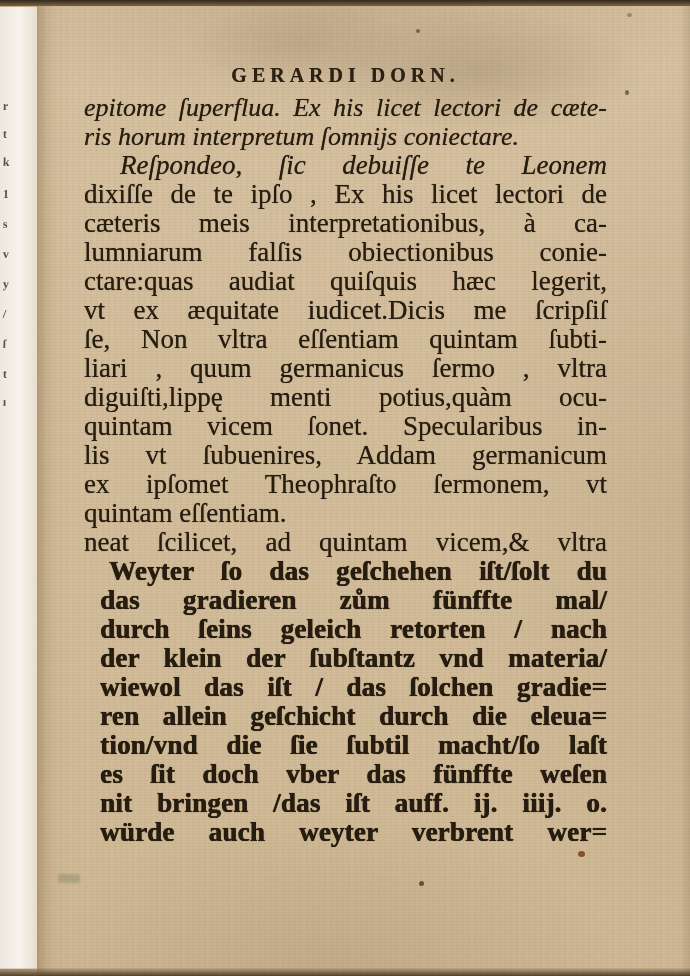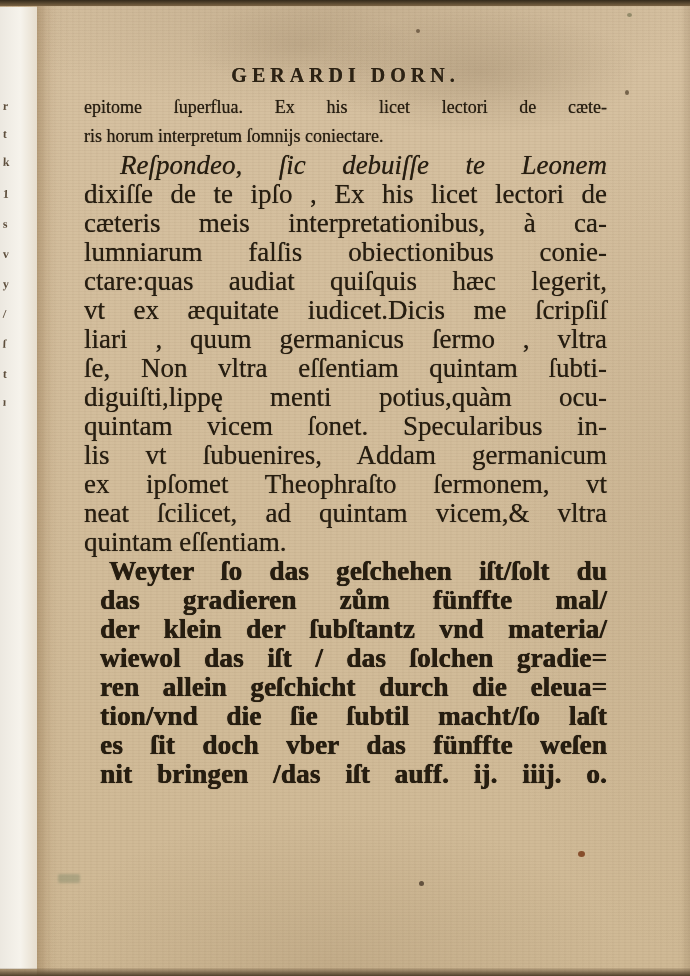--- a/index.html
+++ b/index.html
@@ -47,21 +47,21 @@
     font-size:20px;letter-spacing:5px;font-weight:600;color:#2c2214;
     text-shadow:0 0 .6px rgba(44,34,20,.75);
   }
   .ln{
     line-height:29px;font-size:27px;color:#261d10;
     text-align:justify;text-align-last:justify;
     text-shadow:0 0 .7px rgba(38,29,17,.8);
     white-space:nowrap;
   }
   .ln{white-space:normal;}
-  .it{font-size:18px;}
+  .it{font-style:italic;font-size:26px;}
   .de{
     font-weight:700;font-size:27px;letter-spacing:.2px;
     text-shadow:.5px 0 0 currentColor, 0 0 .8px rgba(38,29,17,.85);
     margin-left:16px;
   }
   .nf{text-align-last:left;}
   .ind{text-indent:36px;font-style:italic;}
   .ind2{text-indent:9px;}
   
   .frag{
@@ -96,37 +96,39 @@
 
     <div class="ln it">epitome ſuperflua. Ex his licet lectori de cæte-</div>
     <div class="ln it nf">ris horum interpretum ſomnijs coniectare.</div>
 
     <div class="ln ind">Reſpondeo, ſic debuiſſe te Leonem</div>
     <div class="ln">dixiſſe de te ipſo , Ex his licet lectori de</div>
     <div class="ln">cæteris meis interpretationibus, à ca-</div>
     <div class="ln">lumniarum falſis obiectionibus conie-</div>
     <div class="ln">ctare:quas audiat quiſquis hæc legerit,</div>
     <div class="ln">vt ex æquitate iudicet.Dicis me ſcripſiſ</div>
+    <div class="ln">ſe, Non vltra eſſentiam quintam ſubti-</div>
     <div class="ln">liari , quum germanicus ſermo , vltra</div>
-    <div class="ln">ſe, Non vltra eſſentiam quintam ſubti-</div>
     <div class="ln">diguiſti,lippę menti potius,quàm ocu-</div>
     <div class="ln">quintam vicem ſonet. Specularibus in-</div>
     <div class="ln">lis vt ſubuenires, Addam germanicum</div>
     <div class="ln">ex ipſomet Theophraſto ſermonem, vt</div>
+    <div class="ln nf">quintam eſſentiam.</div>
     <div class="ln">neat ſcilicet, ad quintam vicem,&amp; vltra</div>
-    <div class="ln nf">quintam eſſentiam.</div>
 
     <div class="ln de ind2">Weyter ſo das geſchehen iſt/ſolt du</div>
     <div class="ln de">das gradieren zům fünffte mal/</div>
+    <div class="ln de">durch ſeins geleich retorten / nach</div>
     <div class="ln de">der klein der ſubſtantz vnd materia/</div>
     <div class="ln de">wiewol das iſt / das ſolchen gradie=</div>
     <div class="ln de">ren allein geſchicht durch die eleua=</div>
     <div class="ln de">tion/vnd die ſie ſubtil macht/ſo laſt</div>
     <div class="ln de">es ſit doch vber das fünffte weſen</div>
     <div class="ln de">nit bringen /das iſt auff. ij. iiij. o.</div>
+    <div class="ln de">würde auch weyter verbrent wer=</div>
   </div>
 
   <div class="speck sp1"></div>
   <div class="speck sp2"></div>
   <div class="speck sp3"></div>
   <div class="speck sp4"></div>
   <div class="speck sp5"></div>
   <div class="faint-mark"></div>
 </div>
 

